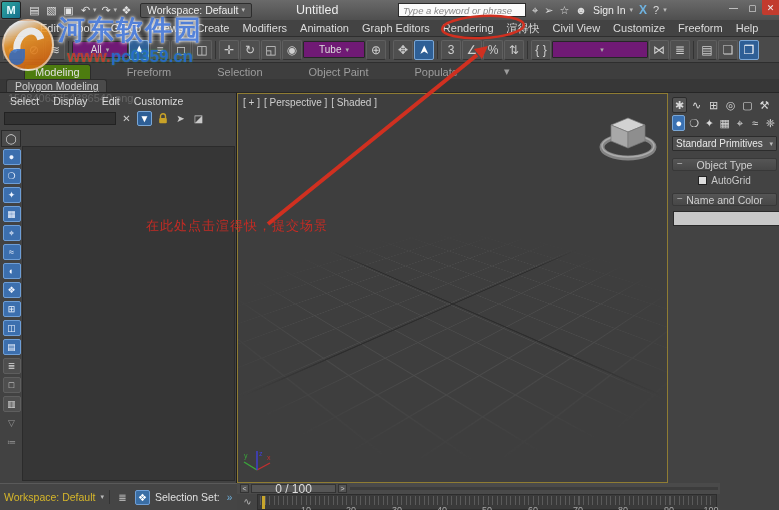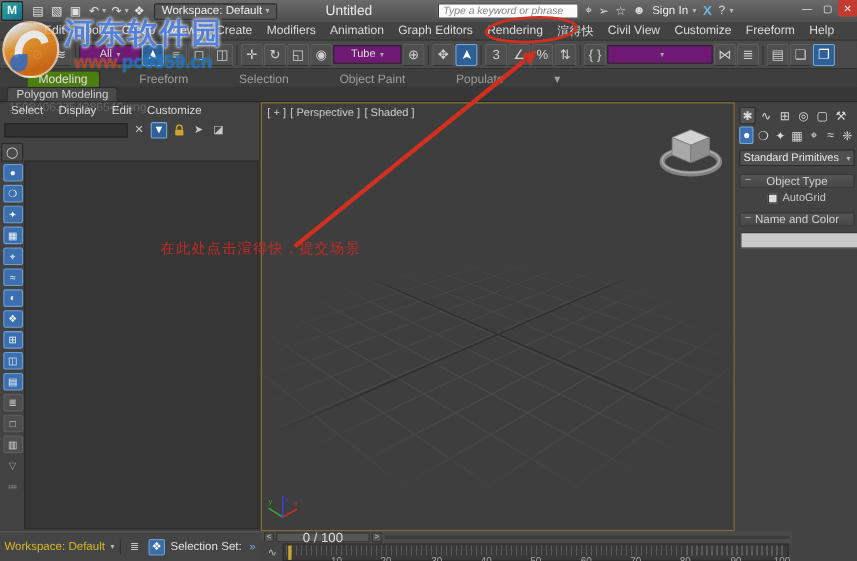--- a/index.html
+++ b/index.html
@@ -57,21 +57,21 @@
 
   
   #ribbontabs { left:0; top:63px; width:779px; height:16px; background:#3e3e3e;
     display:flex; align-items:flex-end; gap:26px; padding-left:24px; font-size:11px; color:#9d9d9d; }
   .rtab { padding:1px 10px; }
   .rtab.active { background:#4d7c0f; color:#e0e0e0; border:1px solid #2c2c2c; border-bottom:none;
     border-radius:3px 3px 0 0; }
   #ribbonsub { left:0; top:79px; width:779px; height:14px; background:#373737;
     border-bottom:1px solid #262626; display:flex; align-items:center; }
   #polytab { margin-left:6px; background:#4a4a4a; border:1px solid #2c2c2c; border-bottom:none;
-    border-radius:3px 3px 0 0; padding:0 8px; font-size:10.5px; color:#cfcfcf; height:13px; }
+    border-radius:3px 3px 0 0; padding:0 8px; font-size:10.5px; color:#cfcfcf; height:13px;text-decoration:underline; }
 
   
   #explorer { left:0; top:93px; width:237px; height:390px; background:#424242;
     border-right:1px solid #1f1f1f; }
   .exp-menu { display:flex; gap:14px; padding:2px 0 1px 10px; font-size:10.5px; color:#d9d9d9; height:15px; }
   .exp-tools { display:flex; align-items:center; gap:3px; padding:1px 4px; height:20px; }
   #exp-search { width:112px; height:13px; background:#323232; border:1px solid #222; }
   .ei { width:15px; height:15px; font-size:10px; color:#c9c9c9;
     display:flex; align-items:center; justify-content:center; border-radius:2px; }
   .ei.on { background:#2e5f96; border:1px solid #7aa7d6; color:#fff; }

